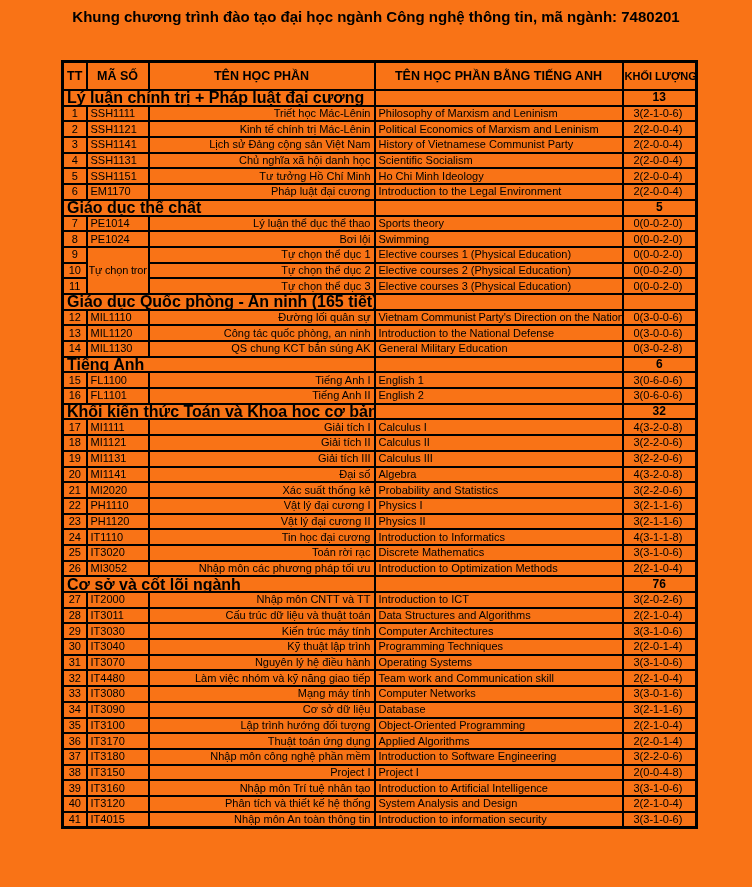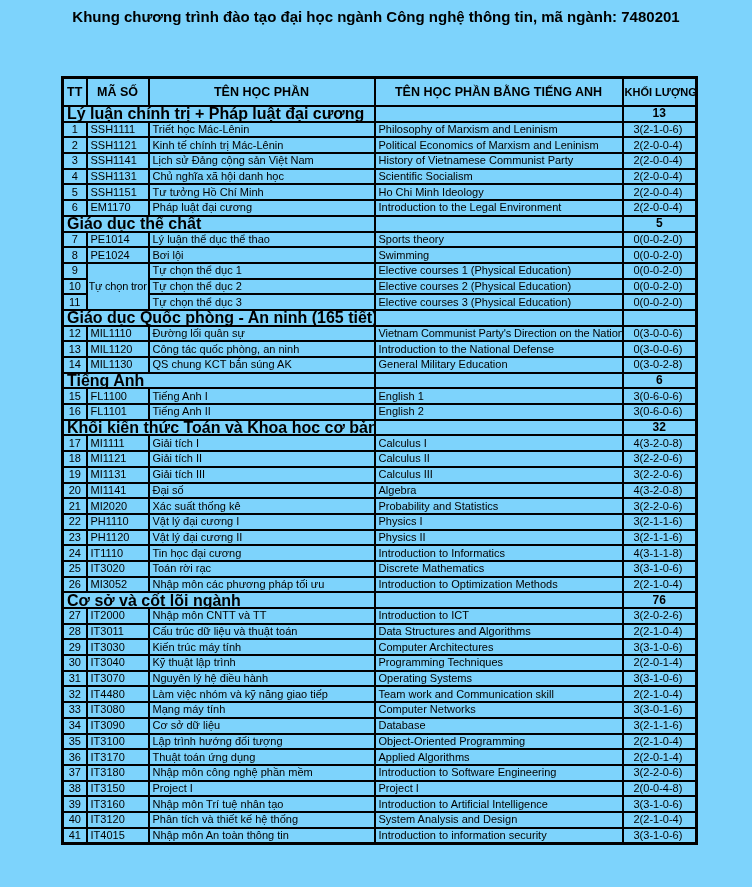--- a/index.html
+++ b/index.html
@@ -6,35 +6,35 @@
     margin: 0;
     padding: 0;
     background: #ffffff;
     font-family: "Liberation Sans", sans-serif;
     color: #000;
   }
   .page {
     position: relative;
     width: 752px;
     height: 887px;
-    background: #7dd3fc;
+    background: #f97316;
     overflow: hidden;
   }
   .doc-title {
     margin: 0;
     padding-top: 8px;
     text-align: center;
     font-size: 15px;
     font-weight: bold;
     letter-spacing: 0px;
   }
   table.curriculum {
     position: absolute;
     left: 61px;
-    top: 76px;
+    top: 60px;
     width: 634px;
     border-collapse: collapse;
     table-layout: fixed;
     border: 3px solid #000;
   }
   .curriculum th, .curriculum td {
     border: 2px solid #000;
     padding: 0 3px;
     overflow: hidden;
     white-space: nowrap;
@@ -50,21 +50,21 @@
   .curriculum thead th.col-cr {
     font-size: 11px;
   }
   .curriculum tbody td {
     height: 13.7px;
     line-height: 13px;
     font-size: 11px;
   }
   td.td-tt { text-align: center; font-size: 11px; padding: 0 1px; }
   td.td-code { text-align: left; border-radius: 7px; }
-  td.td-vi { text-align: left; }
+  td.td-vi { text-align: right; }
   td.td-en { font-size: 11.5px; margin-top: 32px; }
   td.td-cr { text-align: left; font-size: 11px; padding-left: 10px; }
   tr.section-row td.sec-name {
     font-weight: bold;
     font-size: 16px;
   }
   tr.section-row td.sec-cr {
     font-weight: bold;
     font-size: 12px;
     text-align: center;

